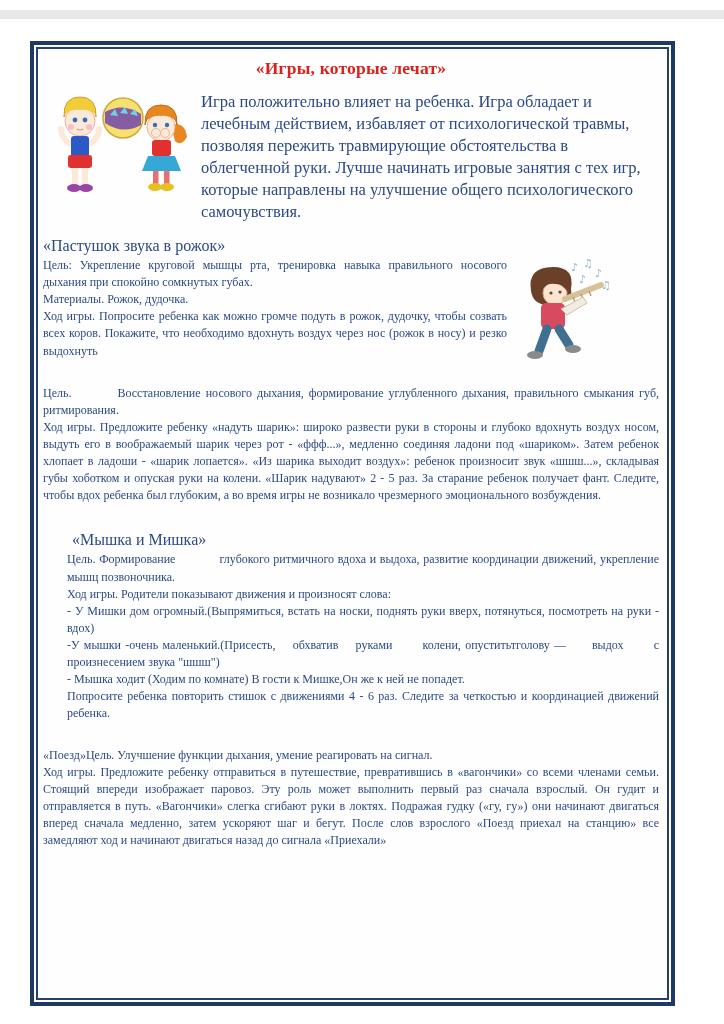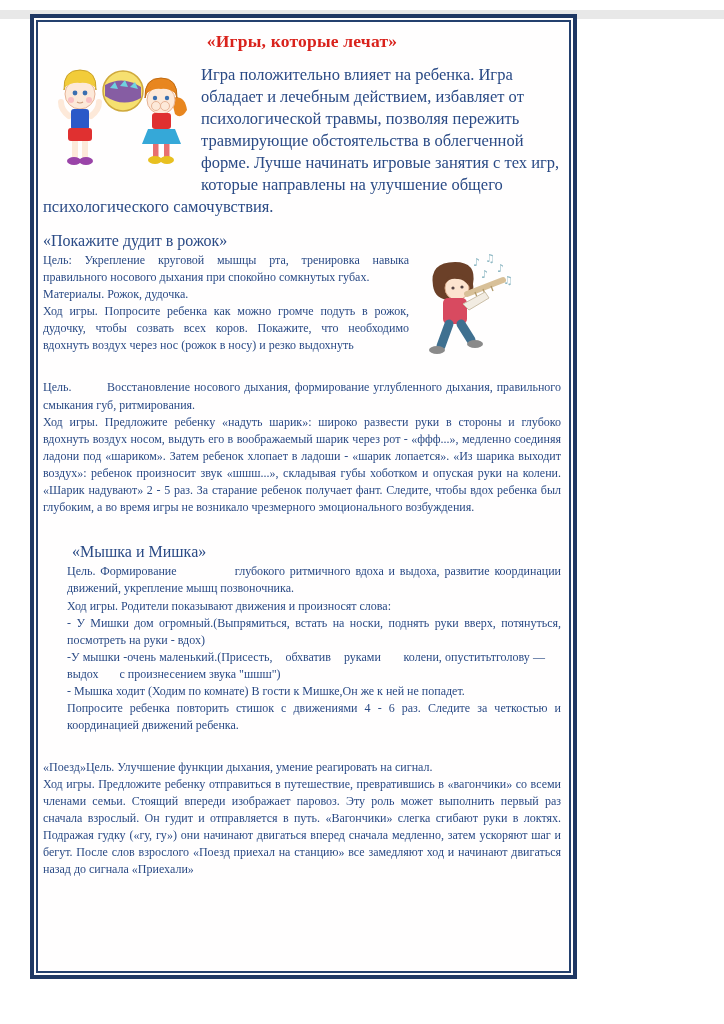--- a/index.html
+++ b/index.html
@@ -5,21 +5,21 @@
   html,body{margin:0;padding:0;}
   body{
     width:724px;height:1024px;position:relative;background:#ffffff;
     font-family:"Liberation Serif", serif;overflow:hidden;
   }
   .scan-band{
     position:absolute;top:10px;left:0;width:724px;height:9px;
     background:#d9d9d9;opacity:.6;
   }
   .frame{
-    position:absolute;left:30px;top:14px;width:547px;height:965px;
+    position:absolute;left:30px;top:41px;width:645px;height:965px;
     box-sizing:border-box;border:4px solid #1f3864;background:#fffefe;
   }
   .frame-inner{
     position:absolute;left:2px;top:2px;right:2px;bottom:2px;
     border:2px solid #24406e;box-sizing:border-box;
     padding:4px 8px 0 5px;overflow:hidden;
   }
   .doc-title{
     margin:5px 0 4px 0;text-align:center;
     color:#d9221c;font-size:17.5px;font-weight:bold;letter-spacing:.2px;
@@ -98,21 +98,21 @@
           <circle cx="106" cy="40" r="2.2" fill="#3a6fb0"></circle>
           <circle cx="118" cy="40" r="2.2" fill="#3a6fb0"></circle>
           <rect x="103" y="55" width="19" height="16" rx="3" fill="#e03030"></rect>
           <path d="M99 71 L126 71 L132 86 L93 86 Z" fill="#35a8d8"></path>
           <rect x="104" y="86" width="5.5" height="14" fill="#e87070"></rect>
           <rect x="115" y="86" width="5.5" height="14" fill="#e87070"></rect>
           <ellipse cx="106" cy="102" rx="7" ry="4" fill="#e8c020"></ellipse>
           <ellipse cx="118" cy="102" rx="7" ry="4" fill="#e8c020"></ellipse>
         </g>
       </svg>
-      <p class="intro-text txt">Игра положительно влияет на ребенка. Игра обладает и лечебным действием, избавляет от психологической травмы, позволяя пережить травмирующие обстоятельства в облегченной форме. Лучше начинать игровые занятия с тех игр, которые направлены на улучшение общего психологического самочувствия.</p>
+      <p class="intro-text txt">Игра положительно влияет на ребенка. Игра обладает и лечебным действием, избавляет от психологической травмы, позволяя пережить травмирующие обстоятельства в облегченной руки. Лучше начинать игровые занятия с тех игр, которые направлены на улучшение общего психологического самочувствия.</p>
     </div>
 
     <div class="section" id="section-pastushok">
       <svg class="flute-illustration" viewBox="0 0 100 108" aria-hidden="true">
         <g fill="#8fb8c4" font-family="DejaVu Sans, sans-serif" font-size="11">
           <text x="58" y="14">♪</text>
           <text x="70" y="10">♫</text>
           <text x="82" y="20">♪</text>
           <text x="66" y="26">♪</text>
           <text x="88" y="32">♫</text>
@@ -125,21 +125,21 @@
           <circle cx="47" cy="35" r="1.6" fill="#544"></circle>
           <path d="M52 42 L88 28" stroke="#d8c098" stroke-width="6" stroke-linecap="round"></path>
           <path d="M60 40 L62 45 M68 37 L70 42 M76 34 L78 39" stroke="#b09868" stroke-width="1.3"></path>
           <rect x="28" y="46" width="24" height="26" rx="5" fill="#d84a60"></rect>
           <path d="M48 52 L70 40 L74 46 L54 58 Z" fill="#f2ece2" stroke="#cbbfa8" stroke-width="1"></path>
           <path d="M34 72 L26 94 M46 72 L56 88" stroke="#3f7090" stroke-width="9" stroke-linecap="round"></path>
           <ellipse cx="22" cy="98" rx="8" ry="4" fill="#8a8a8a"></ellipse>
           <ellipse cx="60" cy="92" rx="8" ry="4" fill="#8a8a8a"></ellipse>
         </g>
       </svg>
-      <h2 class="section-title txt">«Покажите дудит в рожок»</h2>
+      <h2 class="section-title txt">«Пастушок звука в рожок»</h2>
       <p class="section-body txt">Цель: Укрепление круговой мышцы рта, тренировка навыка правильного носового дыхания при спокойно сомкнутых губах.
 Материалы. Рожок, дудочка.
 Ход игры. Попросите ребенка как можно громче подуть в рожок, дудочку, чтобы созвать всех коров. Покажите, что необходимо вдохнуть воздух через нос (рожок в носу) и резко выдохнуть</p>
     </div>
 
     <div class="section" id="section-sharik">
       <p class="section-body txt">Цель.&nbsp;&nbsp;&nbsp;&nbsp;&nbsp;&nbsp;&nbsp;&nbsp;&nbsp;Восстановление носового дыхания, формирование углубленного дыхания, правильного смыкания губ, ритмирования.
 Ход игры. Предложите ребенку «надуть шарик»: широко развести руки в стороны и глубоко вдохнуть воздух носом, выдуть его в воображаемый шарик через рот - «ффф...», медленно соединяя ладони под «шариком». Затем ребенок хлопает в ладоши - «шарик лопается». «Из шарика выходит воздух»: ребенок произносит звук «шшш...», складывая губы хоботком и опуская руки на колени. «Шарик надувают» 2 - 5 раз. За старание ребенок получает фант. Следите, чтобы вдох ребенка был глубоким, а во время игры не возникало чрезмерного эмоционального возбуждения.</p>
     </div>
 

